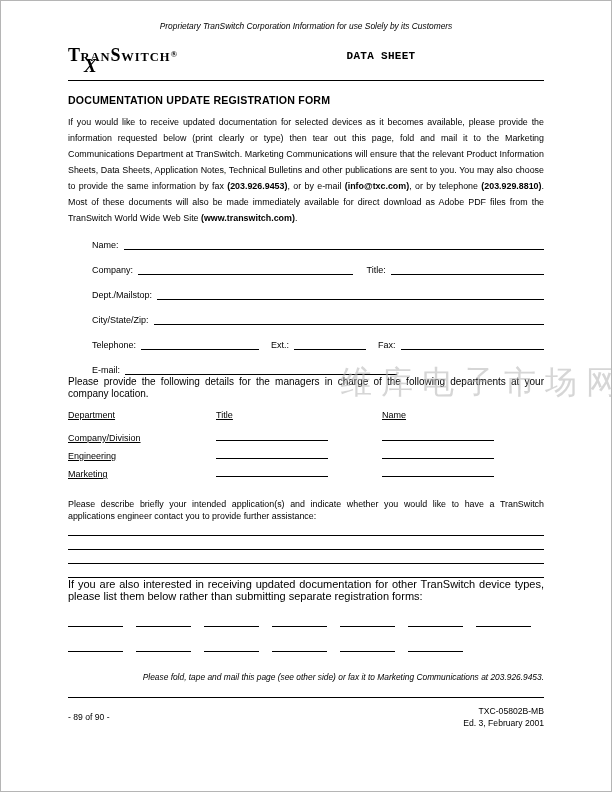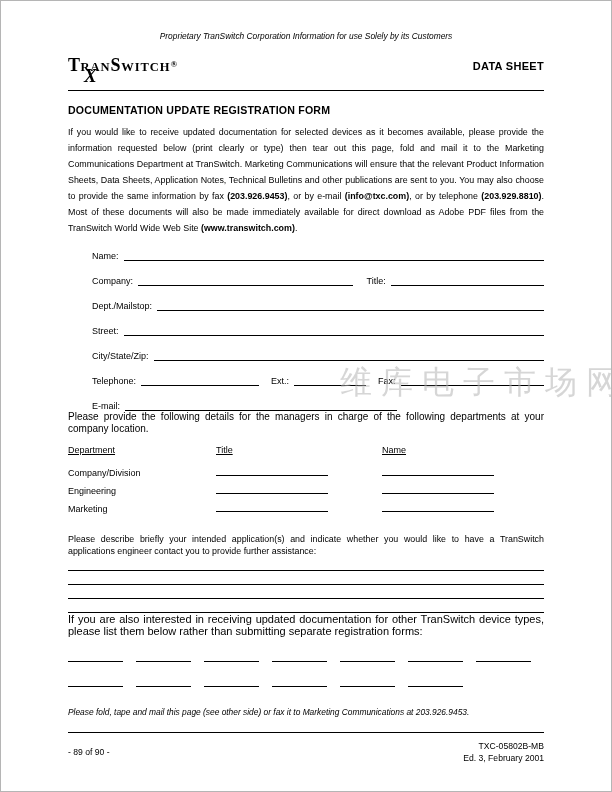--- a/index.html
+++ b/index.html
@@ -3,69 +3,69 @@
 <meta charset="utf-8">
 <style>
   * { margin:0; padding:0; box-sizing:border-box; }
   html,body { background:#e9e9e9; }
   body { font-family:"Liberation Sans", sans-serif; color:#000; }
   .page {
     position:relative; width:612px; height:792px; margin:0 auto;
     background:#fff; border:1px solid #b5b5b5; overflow:hidden;
     padding:14px 67px 0 67px;
   }
-  .proprietary { text-align:center; font-style:italic; font-size:8.4px; margin-top:16px; }
+  .proprietary { text-align:center; font-style:italic; font-size:8.4px; margin-top:6px; }
 
   .header-row { display:flex; align-items:flex-start; margin-top:10px; height:36px; }
   .logo { position:relative; width:150px; font-family:"Liberation Serif", serif; font-weight:bold; line-height:1; padding-top:5px; }
   .logo .big { font-size:18px; letter-spacing:0.5px; }
   .logo .small { font-size:12.5px; letter-spacing:1px; }
   .logo .reg { font-size:9px; vertical-align:4px; }
   .logo-x { position:absolute; left:16px; top:15px; font-size:19px; font-style:italic; font-weight:bold; }
-  .doc-type { flex:1; text-align:right; font-size:11px; font-weight:bold; padding-top:9px; letter-spacing:0.3px; }
+  .doc-type { flex:1; text-align:center; font-size:11px; font-weight:bold; padding-top:9px; letter-spacing:0.3px;font-family:Liberation Mono, monospace; }
   .product { width:150px; text-align:right; font-size:11px; font-weight:bold; line-height:1.35; padding-top:1px; }
   .product .it { font-style:italic; }
   .rule { border-top:1.2px solid #000; margin-top:3px; }
 
   .form-title { margin-top:13px; font-size:10.6px; font-weight:bold; letter-spacing:0.2px; }
   .intro { margin-top:8px; font-size:8.9px; line-height:16px; text-align:justify; }
   .intro .b { font-weight:bold; }
 
   .form-section { margin-top:4px; font-size:9px; }
-  .form-row { display:flex; align-items:center; margin-top:14px; height:11px;padding-left:24px; }
+  .form-row { display:flex; align-items:flex-start; margin-top:14px; height:11px;padding-left:24px; }
   .flabel { white-space:nowrap; line-height:10px; }
   .fline { border-bottom:1px solid #000; height:10px; margin-left:5px; }
   .grow { flex:1; }
   .company-line { flex:1.4; }
   .title-line { flex:1; }
   .ml { margin-left:14px; }
   .country-line { flex:0 0 86px; }
   .postal-line { flex:1; }
   .spacer { flex:0 0 16px; }
   .tel-line { flex:0 0 118px; margin-right:12px; }
   .ext-line { flex:0 0 72px; margin-right:12px; }
   .fax-line { flex:1; }
   .email-line { flex:0 0 272px; }
 
   .mgr-intro { font-size:10px; line-height:12px; text-align:justify; }
-  .mgr-table { margin-top:10px; font-size:9px; }
+  .mgr-table { margin-top:10px; font-size:9px;text-decoration:underline; }
   .mgr-grid { display:grid; grid-template-columns:148px 166px auto; align-items:end; }
   .mgr-head { margin-bottom:5px; }
   .mgr-head span { text-decoration:underline; }
   .mgr-row { height:18px; }
   .mgr-line { border-bottom:1px solid #000; width:112px; height:12px; display:inline-block; }
 
   .app-prompt { margin-top:19px; font-size:8.9px; line-height:12px; text-align:justify; }
   .app-line { border-bottom:1px solid #000; height:13px; margin-top:1px; }
 
   .other-prompt { font-size:11px; line-height:12px; text-align:justify; }
   .blank-row { display:flex; margin-top:15px; }
   .blank { border-bottom:1px solid #000; width:55px; height:10px; margin-right:13px; }
 
-  .fold-note { margin-top:20px; text-align:left; font-style:italic; font-size:8.4px; }
+  .fold-note { margin-top:20px; text-align:right; font-style:italic; font-size:8.4px; }
 
   .footer-rule { border-top:1.2px solid #000; margin-top:15px; }
   .footer { position:relative; margin-top:8px; font-size:8.6px; height:26px; }
   .footer-center { text-align:left; padding-top:6px; }
   .footer-right { position:absolute; right:0; top:0; text-align:right; line-height:1.35; }
 
   .watermark {
     position:absolute; left:16px; top:360px; width:100%;
     text-align:right; font-size:32px; letter-spacing:9px;
     color:#b5b5b5; opacity:0.55; pointer-events:none;
@@ -100,24 +100,20 @@
       <span class="fline grow"></span>
     </div>
     <div class="form-row">
       <span class="flabel">Company:</span>
       <span class="fline company-line"></span>
       <span class="flabel ml">Title:</span>
       <span class="fline title-line"></span>
     </div>
     <div class="form-row">
       <span class="flabel">Dept./Mailstop:</span>
-      <span class="fline grow"></span>
-    </div>
-    <div class="form-row">
-      <span class="flabel">Street:</span>
       <span class="fline grow"></span>
     </div>
     <div class="form-row">
       <span class="flabel">City/State/Zip:</span>
       <span class="fline grow"></span>
     </div>
     <div class="form-row">
       <span class="flabel">Telephone:</span>
       <span class="fline tel-line"></span>
       <span class="flabel">Ext.:</span>

